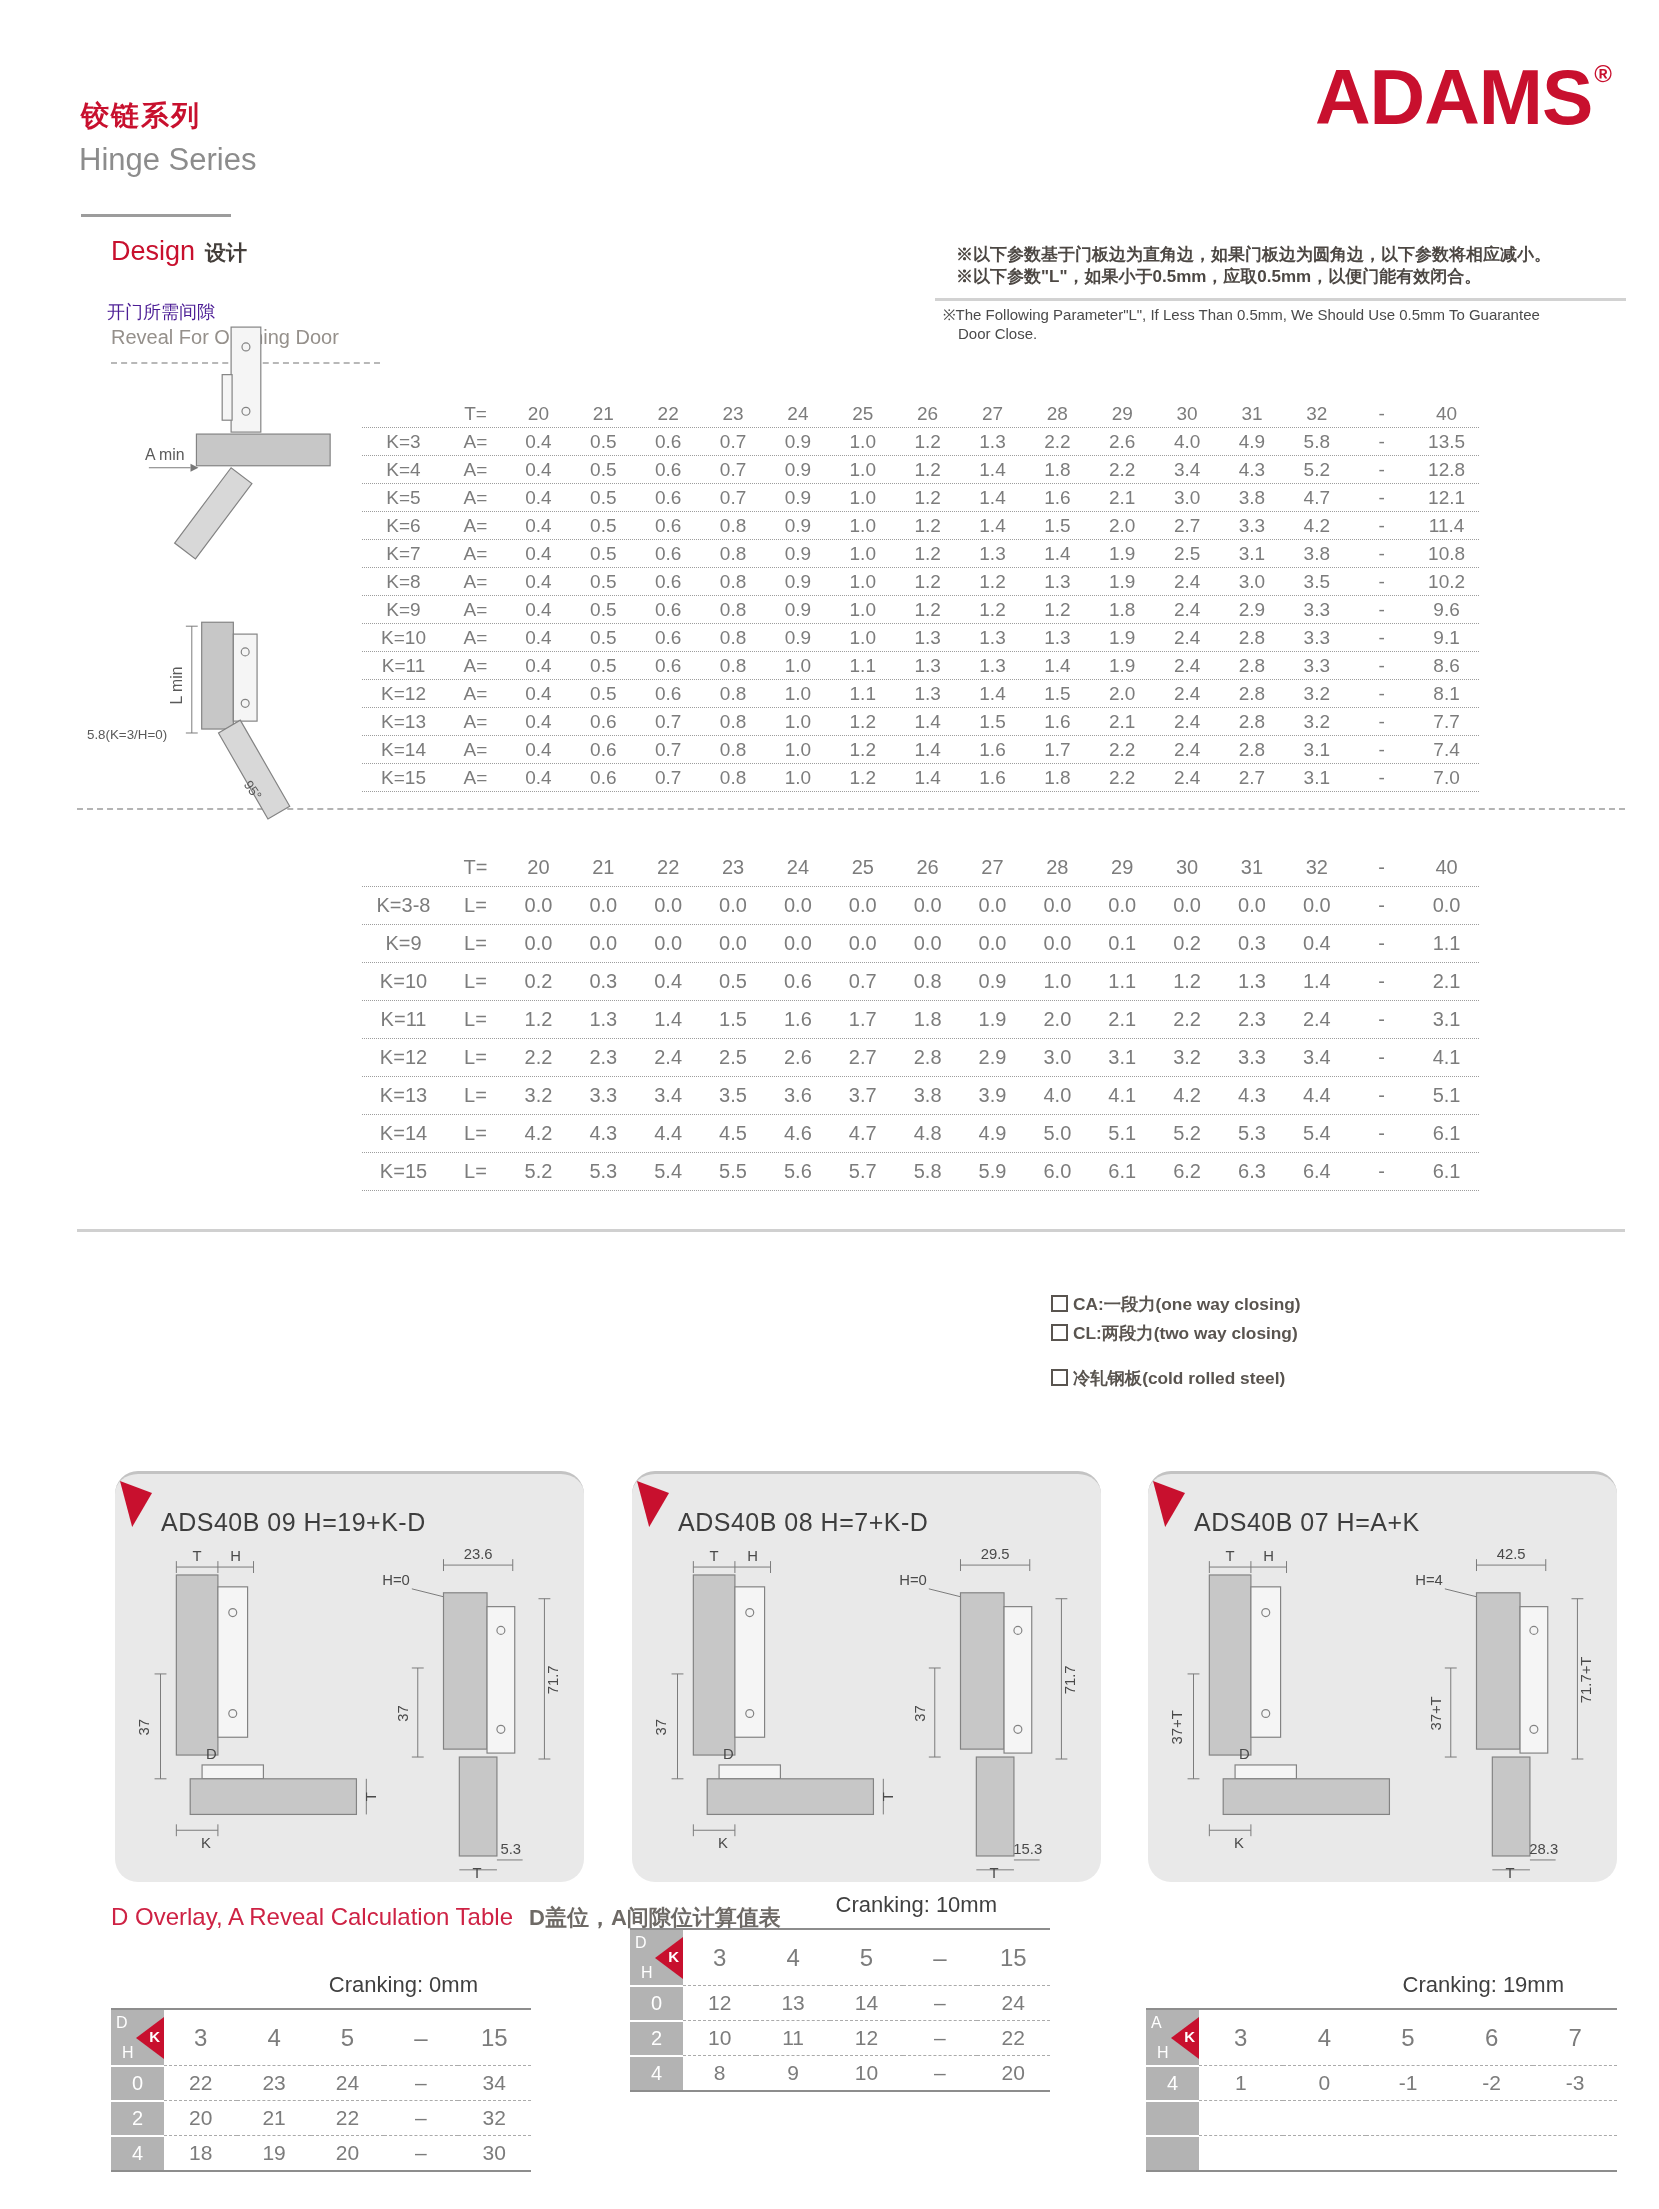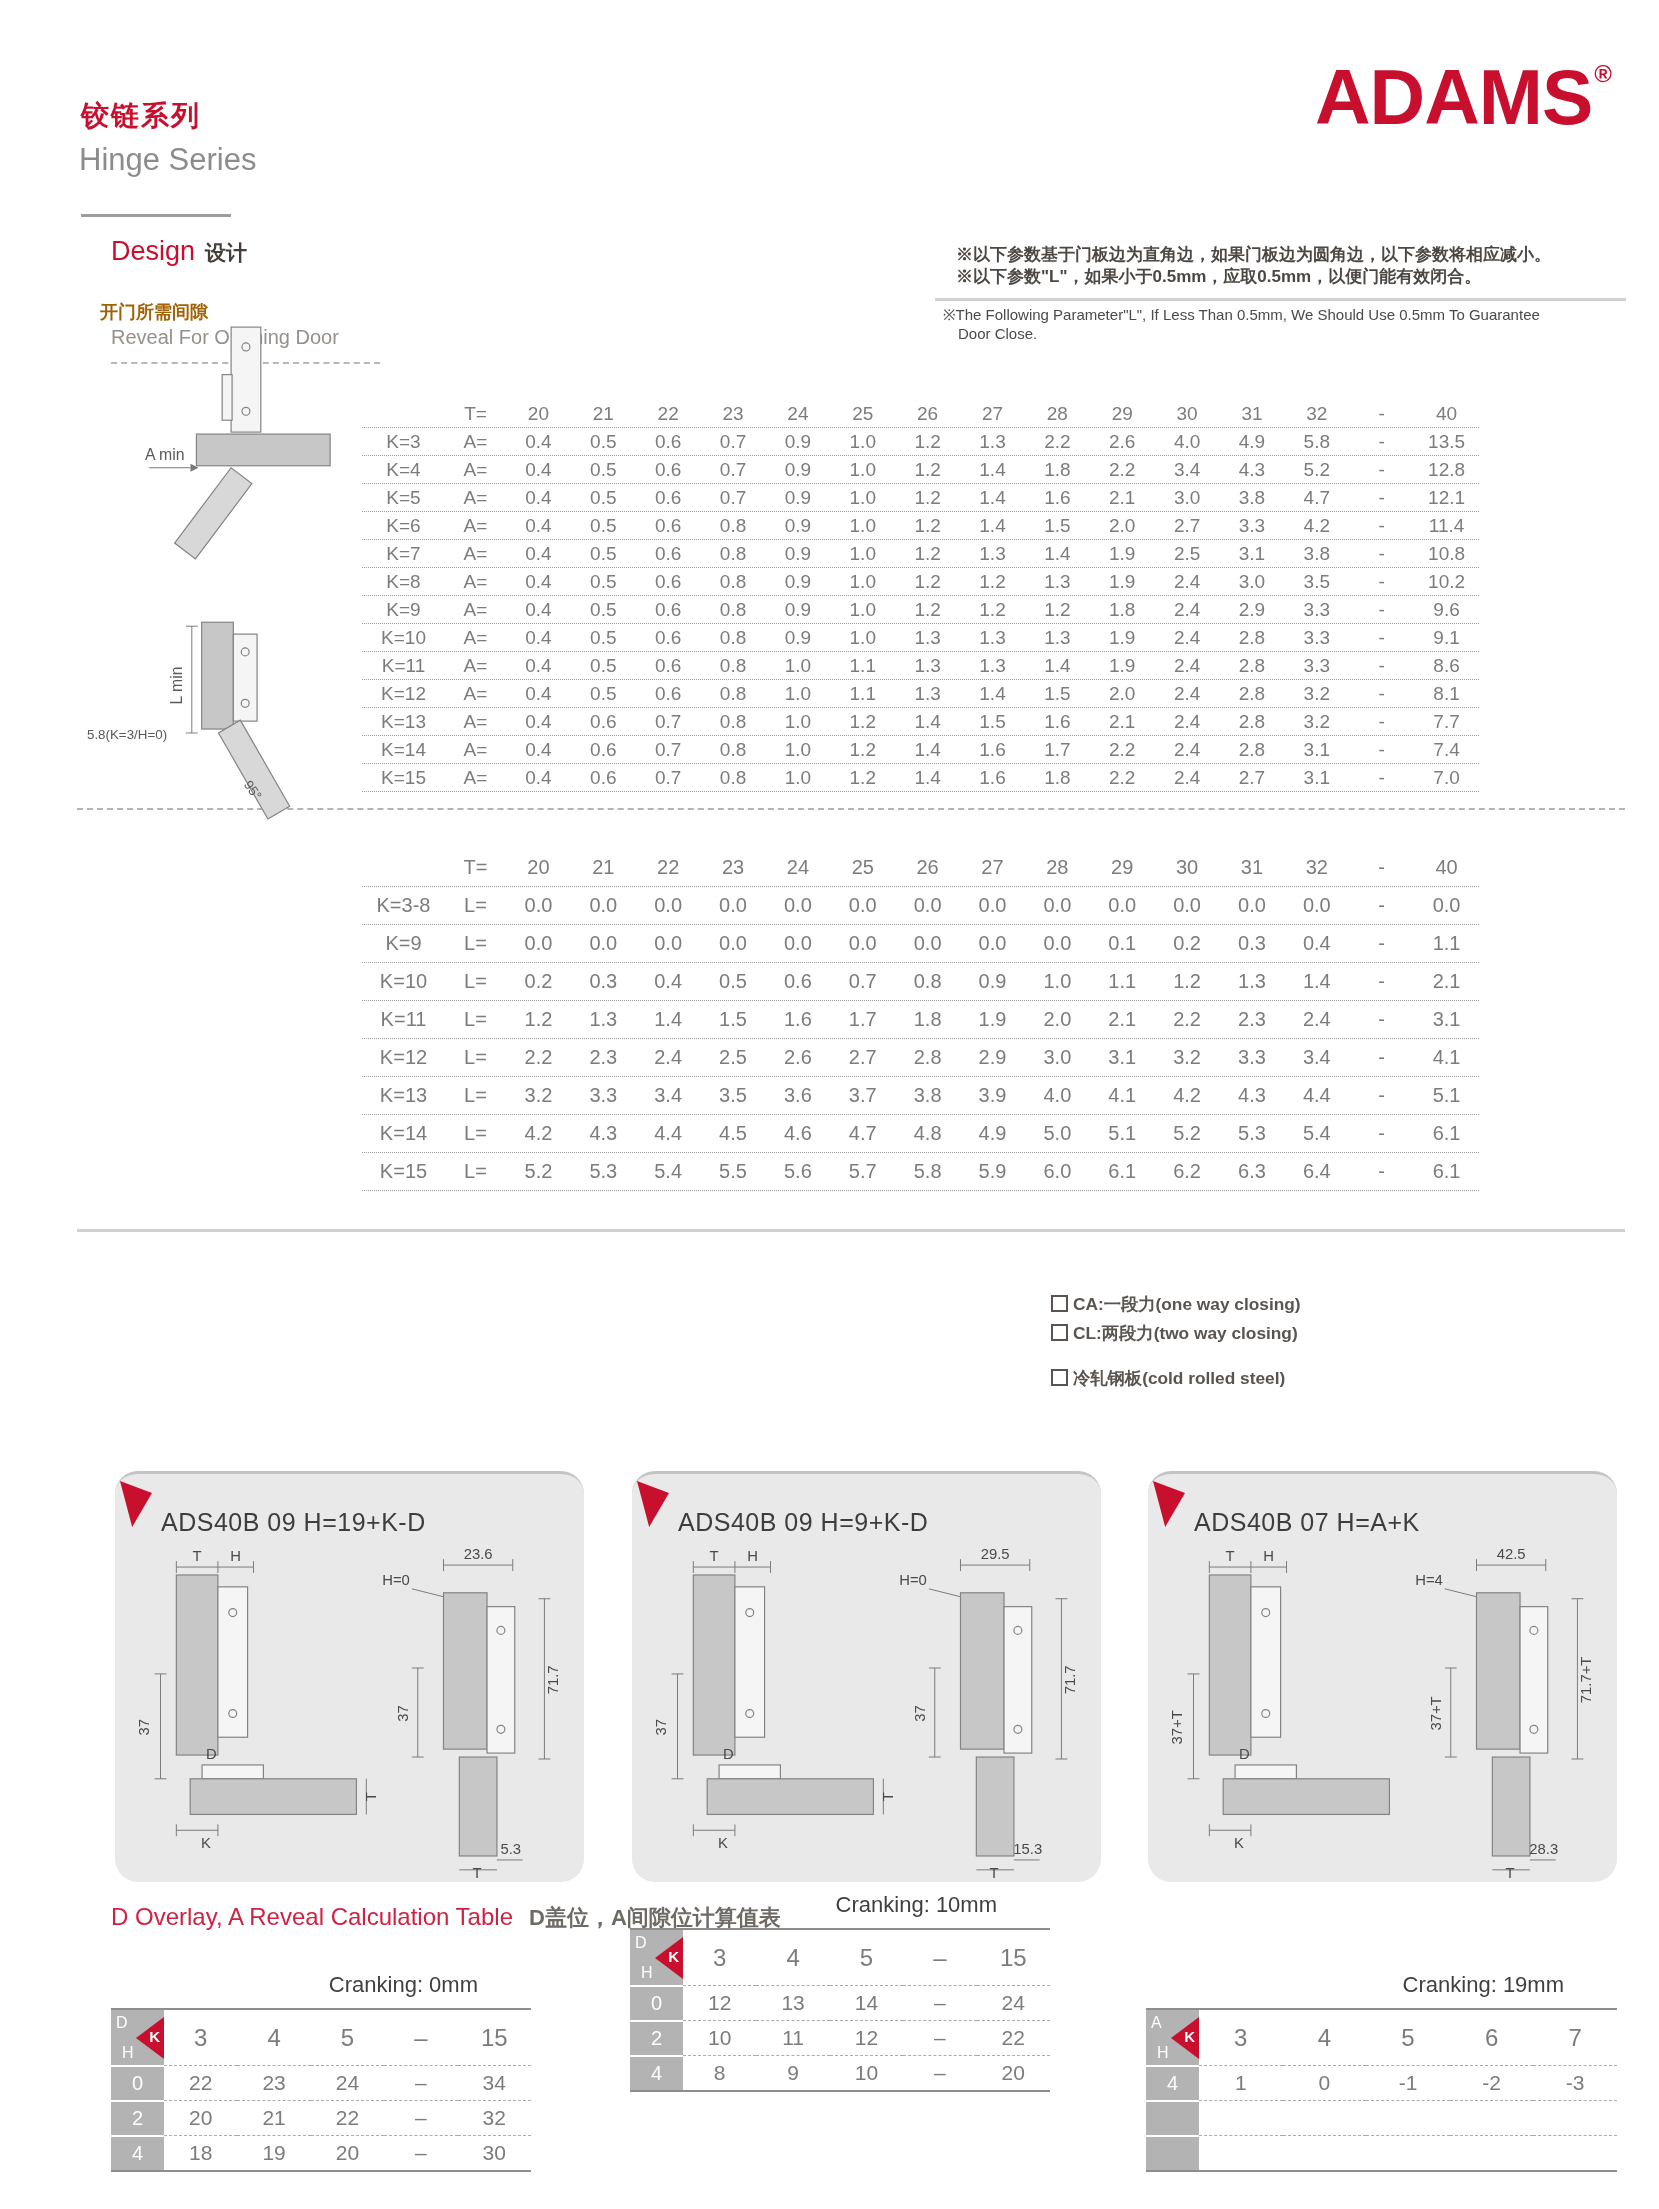--- a/index.html
+++ b/index.html
@@ -11,21 +11,21 @@
   .series-zh{left:81px;top:97px;font-size:28px;font-weight:bold;color:#C8102E;letter-spacing:2px;}
   .series-en{left:79px;top:142px;font-size:31px;color:#8c8c8c;}
   .h-rule{left:81px;top:214px;width:150px;height:3px;background:#9c9c9c;}
   .brand{right:48px;top:59px;font-size:77px;font-weight:900;color:#C8102E;letter-spacing:-1px;line-height:1;}
   .brand .reg{font-size:24px;font-weight:bold;vertical-align:42px;margin-left:2px;}
   .notes-zh{left:956px;top:244px;font-size:17px;font-weight:bold;color:#4c4743;line-height:22px;}
   .rule-right{left:935px;top:298px;width:691px;height:3px;background:#d2d2d2;}
   .design{left:111px;top:236px;display:flex;align-items:flex-end;}
   .design .en{font-size:27px;color:#C8102E;}
   .design .zh{font-size:21px;font-weight:bold;color:#433e3a;margin-left:10px;}
-  .sub-zh{left:100px;top:300px;font-size:18px;font-weight:bold;color:#a16207;}
+  .sub-zh{left:107px;top:300px;font-size:18px;font-weight:normal;color:#4c1d95;}
   .sub-en{left:111px;top:326px;font-size:20px;color:#95908b;}
   .sub-dash{left:111px;top:362px;width:269px;border-top:2px dashed #b8b8b8;}
   .notes-en{left:943px;top:305px;width:608px;font-size:15px;line-height:19px;color:#4a4a4a;}
   .notes-en div{padding-left:15px;text-indent:-15px;margin-bottom:2px;}
 
   
   .bigtable{position:absolute;}
   .bt-row{display:grid;grid-template-columns:83px 61px repeat(15,1fr);
           align-items:center;border-bottom:1px dotted #9d9d9d;}
   .bt-row span{text-align:center;color:#7c7c7c;white-space:nowrap;}
@@ -658,21 +658,21 @@
       <text class="dt" x="298" y="38" text-anchor="end">H=0</text>
       <text class="dt" transform="rotate(-90 448 134)" x="448" y="134" text-anchor="middle">71.7</text>
       <text class="dt" transform="rotate(-90 296 168)" x="296" y="168" text-anchor="middle">37</text>
       <text class="dt" x="400" y="310" text-anchor="middle">5.3</text>
       <text class="dt" x="366" y="334" text-anchor="middle">T</text>
     </svg>
   </div>
 
   <div class="panel" id="panel-2">
     <div class="panel-tri"></div>
-    <div class="panel-title">ADS40B 09  H=9+K-D</div>
+    <div class="panel-title">ADS40B 08  H=7+K-D</div>
     <svg viewBox="0 0 474 336" width="469" height="333">
       <g class="dl">
         <line x1="62" y1="20" x2="140" y2="20"></line>
           <line x1="62" y1="14" x2="62" y2="26"></line>
           <line x1="104" y1="14" x2="104" y2="26"></line>
           <line x1="140" y1="14" x2="140" y2="26"></line>
         <line x1="46" y1="128" x2="46" y2="234"></line>
           <line x1="40" y1="128" x2="52" y2="128"></line>
           <line x1="40" y1="234" x2="52" y2="234"></line>
         <line x1="62" y1="286" x2="104" y2="286"></line>

